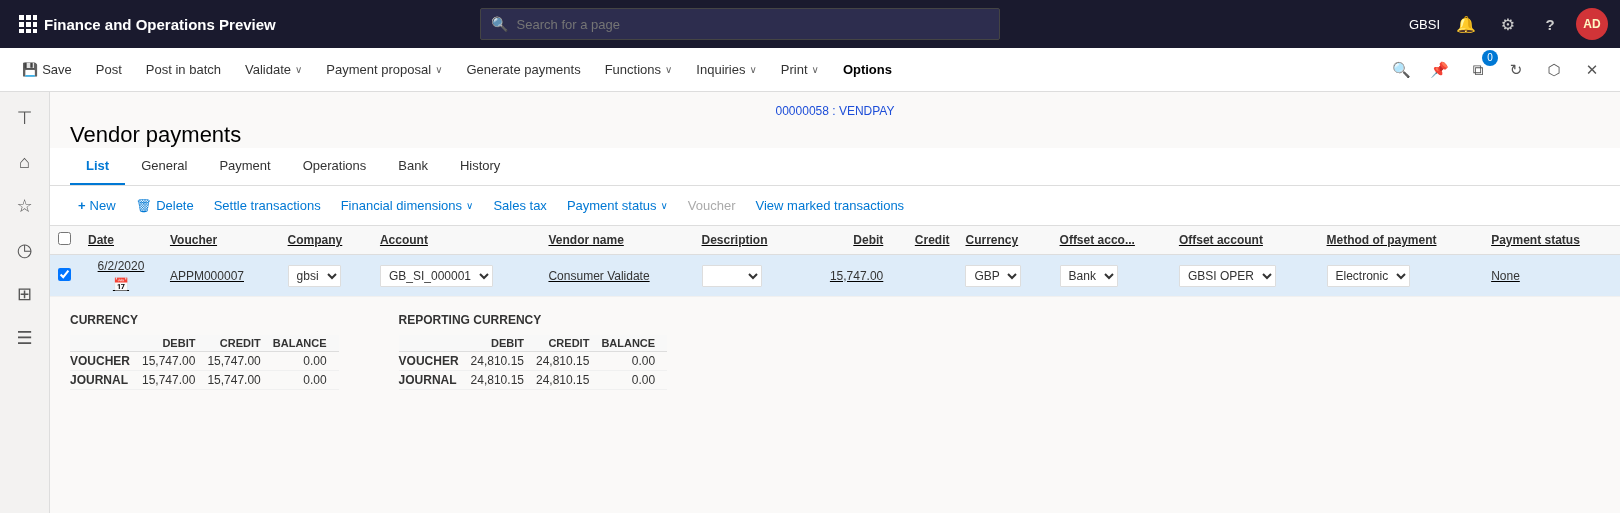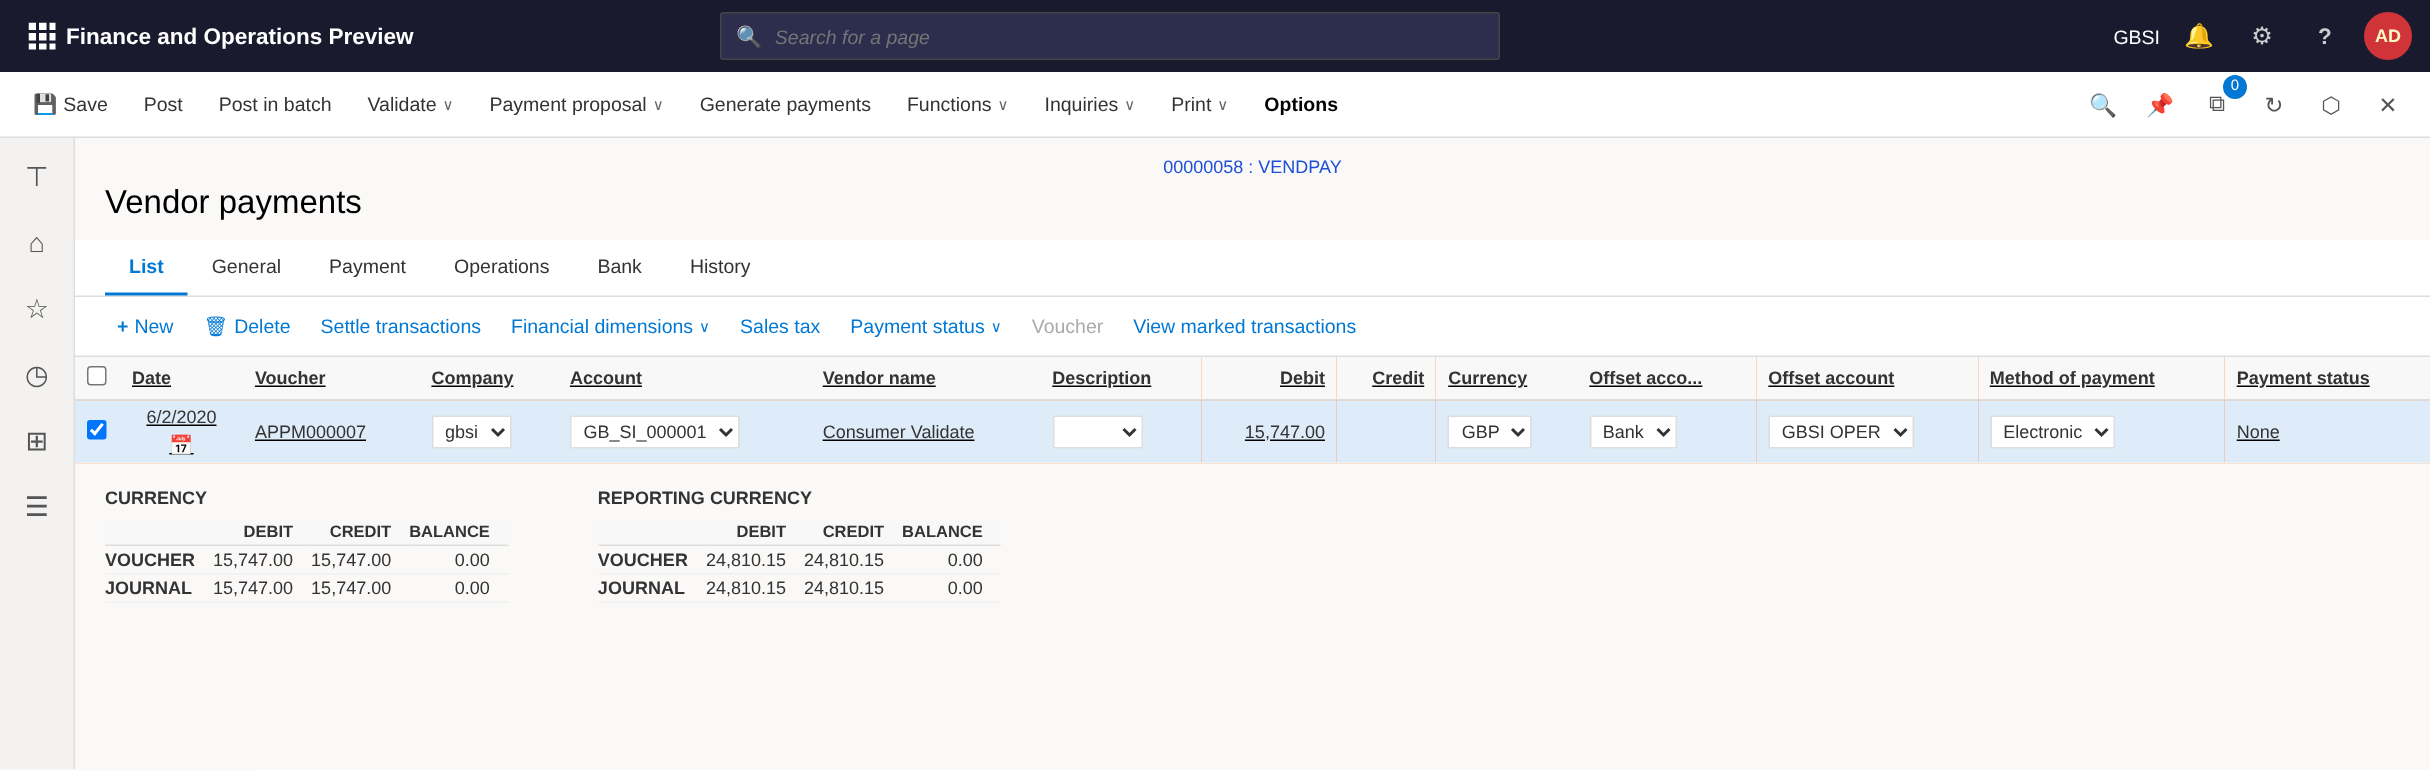--- a/index.html
+++ b/index.html
@@ -12,21 +12,21 @@
       height: 48px; padding: 0 12px; 
     }
     .top-nav .app-title { font-size: 15px; font-weight: 600; flex: 0 0 auto; white-space: nowrap; }
     .top-nav .search-bar {
       flex: 1; max-width: 520px; margin: 0 auto;
       background: #2d2d4e; border: 1px solid #444; border-radius: 2px;
       display: flex; align-items: center; padding: 0 10px; height: 32px; gap: 8px;
     }
     .top-nav .search-bar input {
       background: transparent; border: none; outline: none; color: #eab308;
-      font-size: 13px; width: 100%; font-style: italic;
+      font-size: 13px; width: 100%;
     }
     .top-nav .nav-icons { display: flex; align-items: center; gap: 10px; margin-left: auto; }
     .top-nav .nav-icon {
       color: #ccc; cursor: pointer; font-size: 16px;
       display: flex; align-items: center; justify-content: center;
       width: 32px; height: 32px; border-radius: 2px;
     }
     .top-nav .avatar {
       width: 32px; height: 32px; border-radius: 50%;
       background: #d13438; color: #fef9c3; font-size: 12px; font-weight: 700;
@@ -74,21 +74,21 @@
       display: flex; align-items: center; justify-content: center;
       color: #555; font-size: 18px; border-radius: 2px;
     }
 
     
     .content { flex: 1; background: #faf9f8; overflow: auto; padding: 0; }
 
     
     .page-header { padding: 12px 20px 0 20px; }
     .page-breadcrumb { font-size: 12px; color: #1d4ed8; margin-bottom: 4px; text-align: center; }
-    .page-title { font-size: 22px; font-weight: 300; color: #000; margin-bottom: 12px; }
+    .page-title { font-size: 22px; font-weight: 300; color: #000; }
 
     
     .tab-bar {
       display: flex; border-bottom: 1px solid #ddd;
       padding: 0 20px; background: #fff; gap: 0;
     }
     .tab {
       padding: 10px 16px; cursor: pointer; font-size: 13px;
       color: #333; border-bottom: 2px solid transparent;
       white-space: nowrap;

